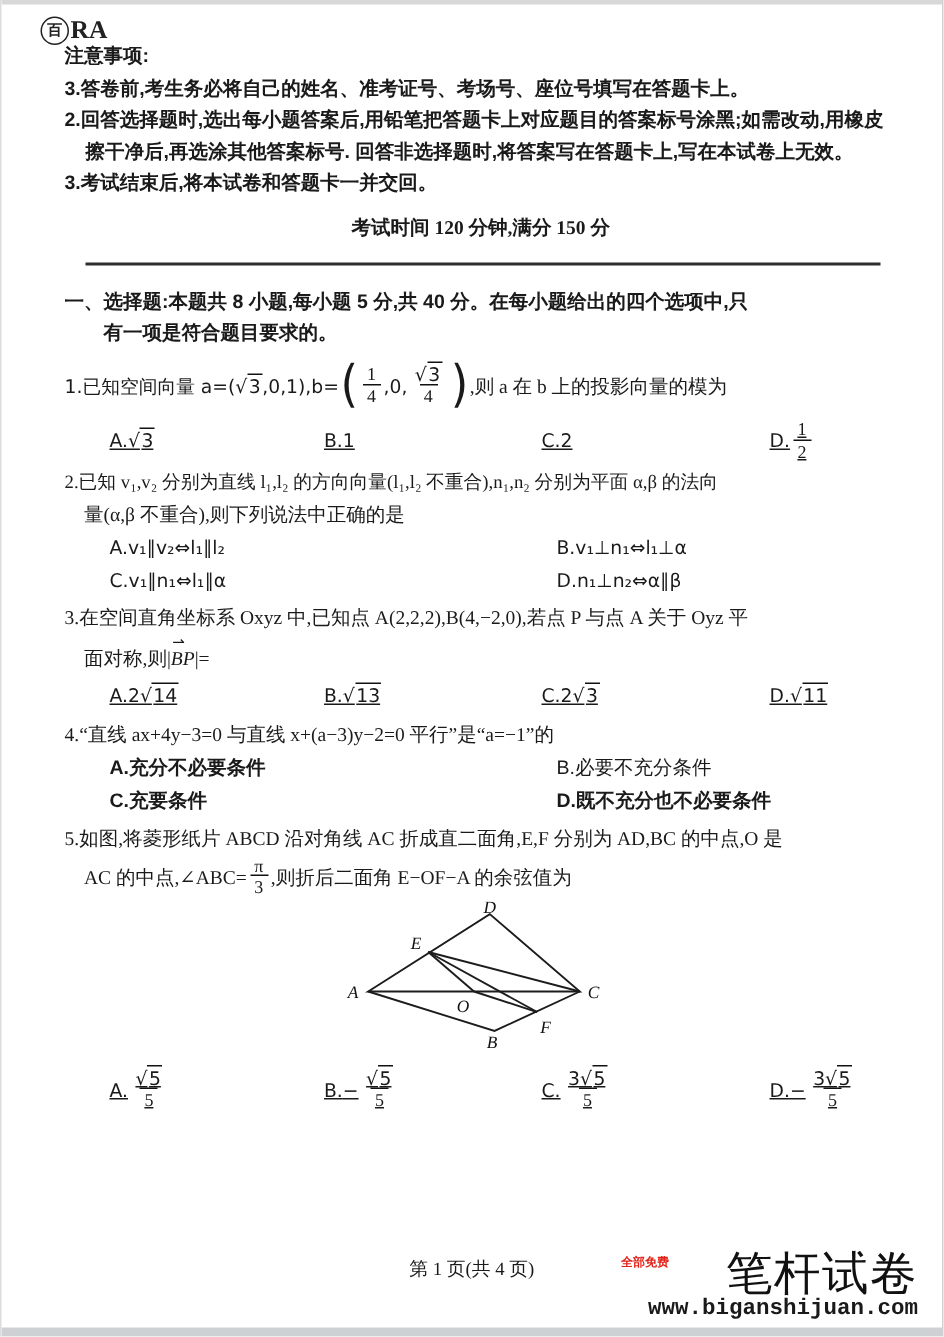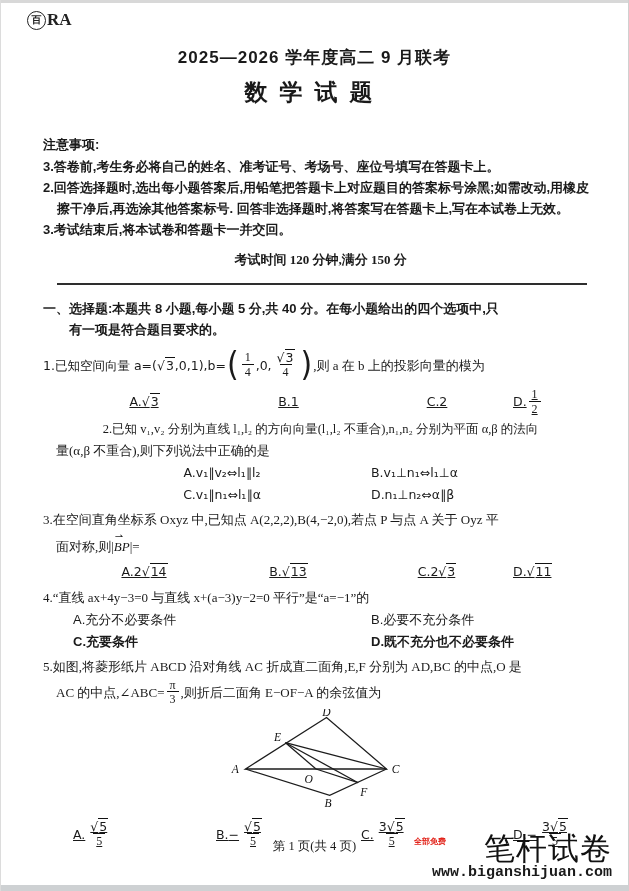--- a/index.html
+++ b/index.html
@@ -28,21 +28,21 @@
 
   .divider{margin:13px 0 0 14px;width:530px;border:none;border-top:2px solid #2e2e2e;}
 
   .sec-head{margin-top:13px;font-family:"Liberation Sans","DejaVu Sans",sans-serif;font-weight:bold;}
   .sec-head .l2{padding-left:26px;}
 
   .q{margin-top:4px;}
   .q .l2{padding-left:13px;}
   .mathline{display:flex;align-items:center;white-space:pre;height:42px;}
 
-  .m{font-family:"DejaVu Sans","Liberation Sans",sans-serif;font-size:12.5px;text-align:center;}
+  .m{font-family:"DejaVu Sans","Liberation Sans",sans-serif;font-size:12.5px;}
   .rad{border-top:1px solid #111;padding:0 1px;}
   .frac{display:inline-flex;flex-direction:column;align-items:center;vertical-align:middle;
         line-height:1.05;margin:0 2px;font-size:12px;}
   .frac .num{padding:0 3px 0px;}
   .frac .den{border-top:1px solid #111;padding:1px 3px 0;}
   .bigp{font-size:30px;font-weight:400;display:inline-block;transform:scaleY(1.12);line-height:30px;
         font-family:"DejaVu Sans",sans-serif;margin:0 1px;}
   .vec{position:relative;display:inline-block;font-style:italic;padding-top:2px;}
   .vec::before{content:"⇀";position:absolute;top:-8px;left:1px;font-size:10px;font-style:normal;
                font-family:"DejaVu Sans",sans-serif;}
@@ -75,24 +75,20 @@
 <div class="page">
   <div class="top-strip"></div>
 
   <div class="watermark">
     <span class="wm-circle">
         <span>百</span>
       </span>
       <span>RA</span>
   </div>
 
-  <div class="header">
-    <div class="title1">2025—2026 学年度高二 9 月联考</div>
-    <div class="title2">数学试题</div>
-  </div>
 
   <div class="content">
 
     <div class="notice">
       <div class="notice-heading">注意事项:</div>
       <div class="notice-item">3.答卷前,考生务必将自己的姓名、准考证号、考场号、座位号填写在答题卡上。</div>
       <div class="notice-item">2.回答选择题时,选出每小题答案后,用铅笔把答题卡上对应题目的答案标号涂黑;如需改动,用橡皮擦干净后,再选涂其他答案标号. 回答非选择题时,将答案写在答题卡上,写在本试卷上无效。</div>
       <div class="notice-item">3.考试结束后,将本试卷和答题卡一并交回。</div>
       <div class="exam-info">考试时间 120 分钟,满分 150 分</div>
     </div>
@@ -144,21 +140,21 @@
         <span class="c1 m">A.2√<span class="rad">14</span></span>
         <span class="c2 m">B.√<span class="rad">13</span></span>
         <span class="c3 m">C.2√<span class="rad">3</span></span>
         <span class="c4 m">D.√<span class="rad">11</span></span>
       </div>
     </div>
 
     <div class="q">
       <div class="l1">4.“直线 ax+4y−3=0 与直线 x+(a−3)y−2=0 平行”是“a=−1”的</div>
       <div class="opts2">
-        <span class="c1" style="font-family:'Liberation Sans',sans-serif;font-weight:normal;">A.充分不必要条件</span>
+        <span class="c1" style="font-family:'Liberation Sans',sans-serif;font-weight:bold;">A.充分不必要条件</span>
         <span class="c2" style="font-family:'Liberation Sans',sans-serif;font-weight:normal;">B.必要不充分条件</span>
       </div>
       <div class="opts2">
         <span class="c1" style="font-family:'Liberation Sans',sans-serif;font-weight:bold;">C.充要条件</span>
         <span class="c2" style="font-family:'Liberation Sans',sans-serif;font-weight:bold;">D.既不充分也不必要条件</span>
       </div>
     </div>
 
     <div class="q">
       <div class="l1">5.如图,将菱形纸片 ABCD 沿对角线 AC 折成直二面角,E,F 分别为 AD,BC 的中点,O 是</div>

